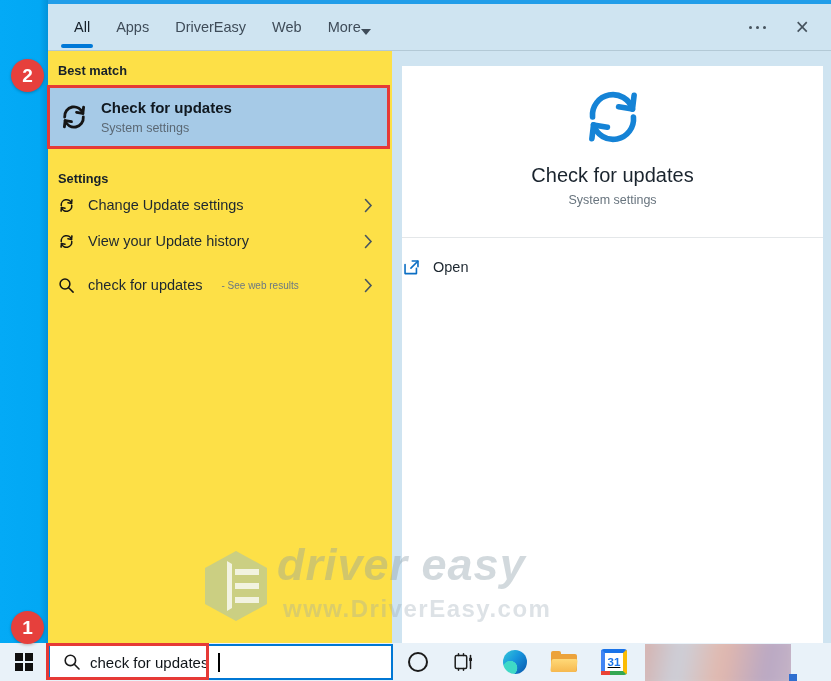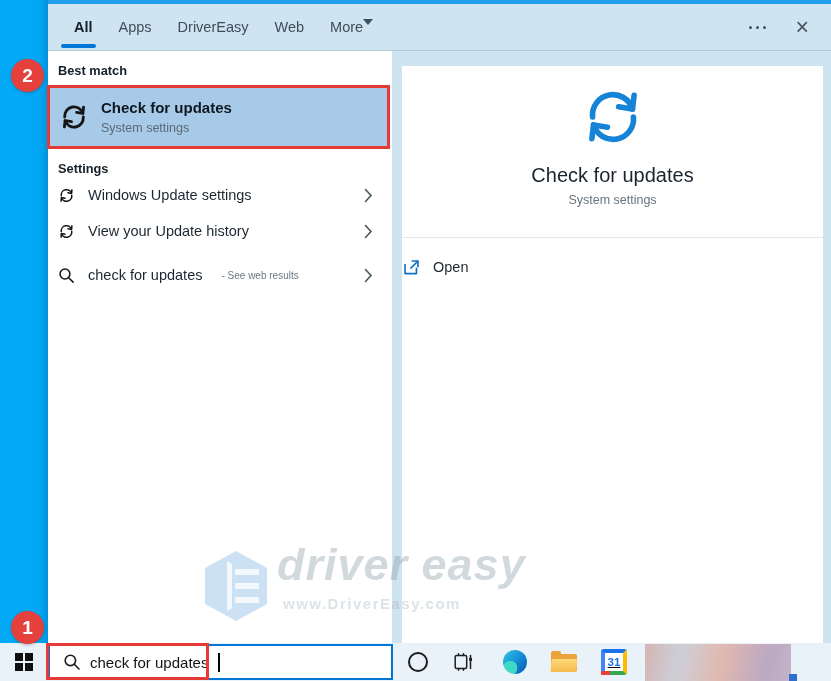--- a/index.html
+++ b/index.html
@@ -12,43 +12,43 @@
     background:linear-gradient(90deg,#04aaf6 0%,#02a8f4 82%,#0192da 100%); }
 
   
   .topline { position:absolute; left:48px; top:0; width:783px; height:4px; background:#219de9; }
 
   
   .tabbar { position:absolute; left:48px; top:4px; width:783px; height:47px;
     display:flex; align-items:center; gap:26px; padding:0 22px 0 26px;
     border-bottom:1px solid #b3c9d6; }
   .tab { font-size:14.5px; color:#3f4c59; position:relative; cursor:default; }
-  .tab.active { color:#16202a; font-weight:700; }
+  .tab.active { color:#16202a; font-weight:400; }
   .tab.active::after { content:""; position:absolute; left:-13px; right:-3px; bottom:-13px;
     height:4px; background:#0078d7; border-radius:2px; }
-  .tab-more { display:flex; align-items:flex-start; }
+  .tab-more { display:flex; align-items:flex-end; }
   .caret-down { width:0; height:0; border-left:5px solid transparent; border-right:5px solid transparent;
     border-top:6px solid #3f4c59; display:inline-block; }
   .bar-right { margin-left:auto; display:flex; align-items:center; gap:30px; }
   .dots { display:flex; gap:4px; }
   .dots i { width:3px; height:3px; background:#46535e; border-radius:50%; }
   .close-x { font-size:23px; font-weight:300; color:#46535e; line-height:1; }
 
   
   .results { position:absolute; left:48px; top:51px; width:344px; height:592px;
-    background:#ffffff; padding-top:12px; }
+    background:#fde047; padding-top:12px; }
   .sec-header { margin-left:10px; font-size:12.8px; font-weight:700; color:#16202a; height:16px; line-height:16px; }
 
   .best-row { position:relative; margin:6px 0 0 -1px; width:343px; height:64px;
     border:3px solid #e63a36; background:#a6cae7;
     display:flex; align-items:center; padding-left:9px; gap:12px; }
   .best-title { font-size:15px; font-weight:600; color:#101820; line-height:1.25; }
   .best-sub { font-size:12.5px; color:#5b6874; margin-top:3px; }
 
-  .sec-settings { margin-top:12px; }
+  .sec-settings { margin-top:22px; }
   .item { height:36px; display:flex; align-items:center; padding:0 19px 0 10px; gap:13px; }
   .item-label { font-size:14.5px; color:#1d2730; }
   .item .chev { margin-left:auto; }
   .web-query { font-size:14.5px; color:#1d2730; }
   .web-suffix { font-size:10px; color:#6b7883; margin-left:6px; }
   .mt8 { margin-top:8px; }
 
   
   .preview { position:absolute; left:402px; top:66px; width:421px; height:577px; background:#ffffff;
     text-align:center; }
@@ -58,21 +58,21 @@
   .pv-div { margin-top:30px; border-top:1px solid #e4e7e9; }
   .open-row { margin-top:7px; height:44px; display:flex; align-items:center; text-align:left;
     gap:12px; }
   .open-label { font-size:14.5px; color:#1d2730; }
 
   
   .wm { position:absolute; left:205px; top:543px; width:430px; height:82px; pointer-events:none; z-index:5; }
   .wm-hex { position:absolute; left:0; top:8px; }
   .wm-title { position:absolute; left:72px; top:-4px; font-size:45px; font-style:italic; font-weight:600;
     letter-spacing:1px; color:rgba(138,154,166,0.38); white-space:nowrap; }
-  .wm-url { position:absolute; left:78px; top:52px; font-size:15px; font-weight:700;
+  .wm-url { position:absolute; left:78px; top:52px; font-size:24px; font-weight:700;
     letter-spacing:1.5px; color:rgba(150,166,177,0.32); white-space:nowrap; }
 
   
   .taskbar { position:absolute; left:0; top:643px; width:831px; height:38px; background:#e9f2f9; z-index:6; }
   .start-cell { position:absolute; left:0; top:0; width:48px; height:38px;
     display:flex; align-items:center; justify-content:center; }
   .winlogo { display:grid; grid-template-columns:8.5px 8.5px; grid-template-rows:8.5px 8.5px; gap:1.6px; }
   .winlogo i { background:#101010; }
   .searchbox { position:absolute; left:48px; top:1px; width:345px; height:36px; background:#fff;
     border:2px solid #0077d4; display:flex; align-items:center; padding-left:13px; gap:9px; }
@@ -157,21 +157,21 @@
     <div class="sec-header sec-settings">Settings</div>
 
 
     <div class="item">
       <svg width="17" height="17" viewBox="0 0 20 20" fill="none" stroke="#151515" stroke-width="1.8" stroke-linecap="round" stroke-linejoin="round">
         <path d="M3.8 10 A6.2 6.2 0 0 1 15.9 7.6"></path>
           <path d="M15.9 7.6 L16.4 3.4 M15.9 7.6 L11.7 6.9"></path>
         <path d="M16.2 10 A6.2 6.2 0 0 1 4.1 12.4"></path>
           <path d="M4.1 12.4 L3.6 16.6 M4.1 12.4 L8.3 13.1"></path>
       </svg>
-      <span class="item-label">Windows Update settings</span>
+      <span class="item-label">Change Update settings</span>
       <svg class="chev" width="9" height="15" viewBox="0 0 9 15" fill="none" stroke="#49565f" stroke-width="1.6" stroke-linecap="round">
           <polyline points="1.5,1.5 7,7.5 1.5,13.5"></polyline>
         </svg>
     </div>
 
     <div class="item">
       <svg width="17" height="17" viewBox="0 0 20 20" fill="none" stroke="#151515" stroke-width="1.8" stroke-linecap="round" stroke-linejoin="round">
         <path d="M3.8 10 A6.2 6.2 0 0 1 15.9 7.6"></path>
           <path d="M15.9 7.6 L16.4 3.4 M15.9 7.6 L11.7 6.9"></path>
         <path d="M16.2 10 A6.2 6.2 0 0 1 4.1 12.4"></path>

